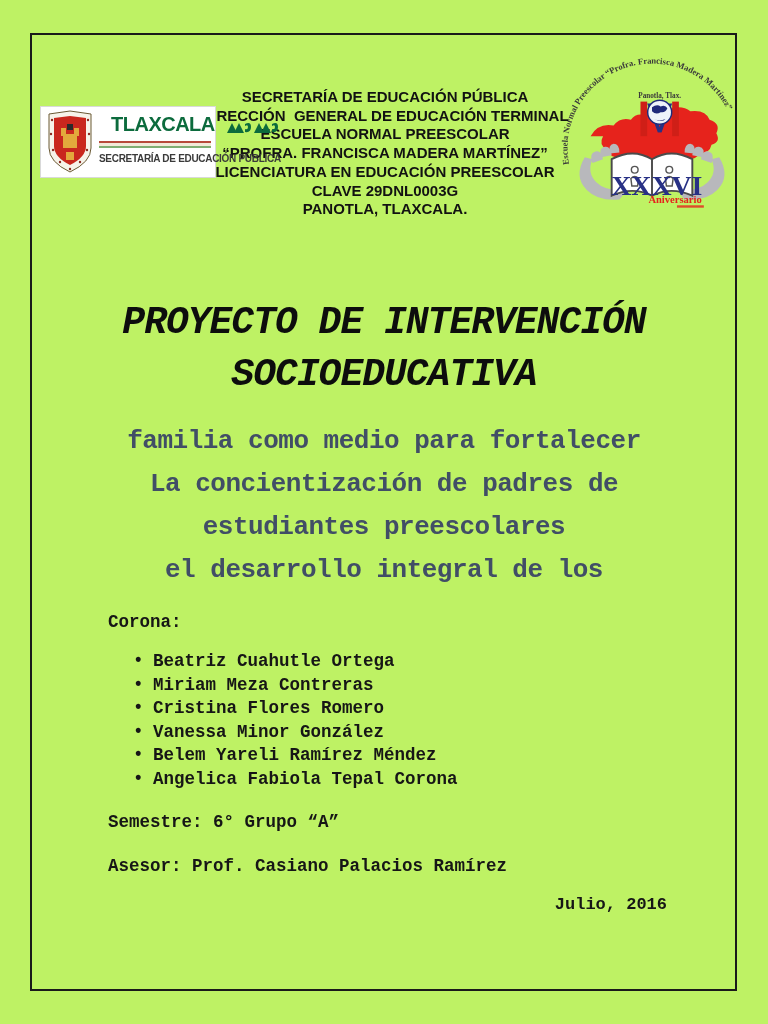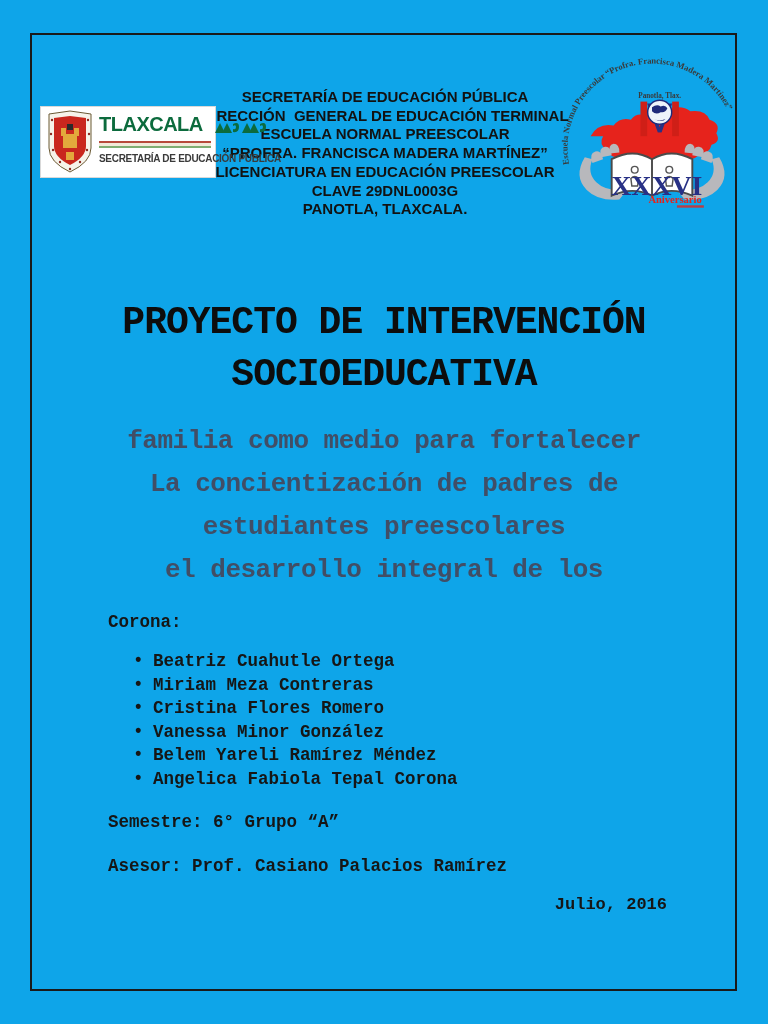--- a/index.html
+++ b/index.html
@@ -1,44 +1,44 @@
 <!DOCTYPE html>
 <html><head>
 <meta charset="utf-8">
 <style>
   html,body{margin:0;padding:0;background:#ffffff;}
-  .page{position:relative;width:768px;height:1024px;background:#0ea5e9;overflow:hidden;
+  .page{position:relative;width:768px;height:1024px;background:#bef264;overflow:hidden;
         font-family:"Liberation Mono","DejaVu Sans Mono",monospace;color:#161616;}
   .frame{position:absolute;left:30px;top:33px;width:707px;height:958px;
          border:2.5px solid #1a1a1a;box-sizing:border-box;}
 
   
   .inst-header{position:absolute;left:155px;top:88px;width:460px;text-align:center;
                font-family:"Liberation Sans",sans-serif;font-weight:bold;
                font-size:15px;line-height:18.7px;color:#121212;}
   .inst-header div{white-space:pre;}
 
   
   .gov-logo{position:absolute;left:40px;top:106px;width:176px;height:72px;
             border:1px solid #d9d9d9;background:#fff;box-sizing:border-box;}
   .gov-logo .shield{position:absolute;left:5px;top:3px;}
-  .gov-logo .wordmark{position:absolute;left:58px;top:6px;display:flex;align-items:flex-end;gap:12px;}
+  .gov-logo .wordmark{position:absolute;left:70px;top:6px;display:flex;align-items:flex-end;gap:12px;}
   .gov-logo .word{font-family:"Liberation Sans",sans-serif;font-weight:bold;font-size:20px;
                   letter-spacing:-0.5px;color:#0c6b3d;line-height:22px;}
   .gov-logo .stripe{position:absolute;left:58px;top:34px;width:112px;height:7px;
                     background:linear-gradient(#b84a3a 0 2px,#f3ead8 2px 5px,#7fae72 5px 7px);}
   .gov-logo .caption{position:absolute;left:58px;top:46px;width:118px;
                      font-family:"Liberation Sans",sans-serif;font-weight:bold;font-size:10px;
                      letter-spacing:-0.3px;color:#3a3a3a;white-space:nowrap;}
 
   .school-seal{position:absolute;left:556px;top:44px;width:192px;height:192px;}
 
   
   .main-title{position:absolute;left:0;top:297px;width:768px;text-align:center;
-              font-size:38px;font-weight:bold;line-height:52px;color:#0d0d0d;letter-spacing:-1px;}
+              font-size:38px;font-weight:bold;line-height:52px;color:#0d0d0d;letter-spacing:-1px;font-style:italic;}
 
   
   .subtitle{position:absolute;left:40px;top:420px;width:688px;text-align:center;
             font-size:26px;font-weight:bold;line-height:43px;color:#414e66;letter-spacing:-0.5px;}
 
   
   .students-label{position:absolute;left:108px;top:612px;font-size:17.5px;font-weight:bold;}
   .students-list{position:absolute;left:133px;top:650px;font-size:17.5px;font-weight:bold;line-height:23.5px;}
   .students-list .row{display:flex;}
   .students-list .row::before{content:"•";width:20px;flex:0 0 20px;font-size:17.5px;}

